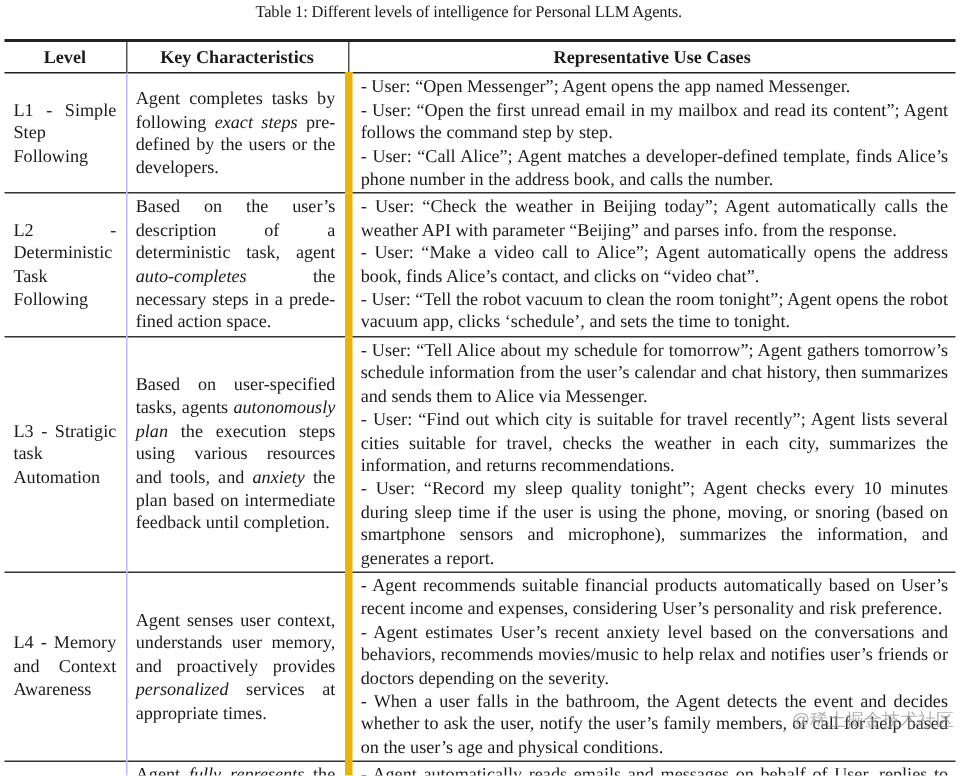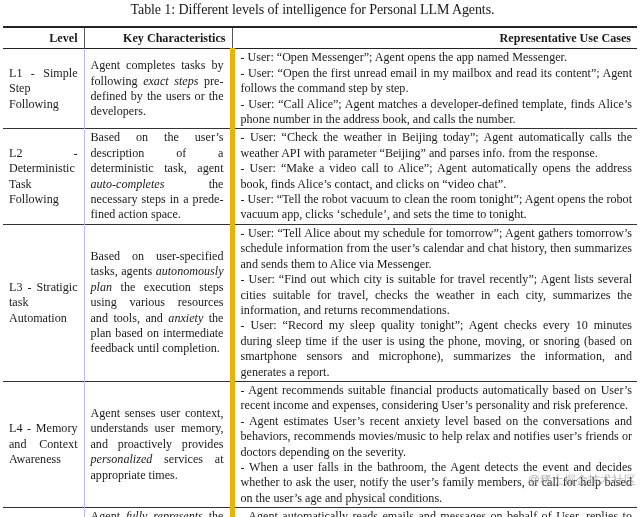--- a/index.html
+++ b/index.html
@@ -3,30 +3,30 @@
 <meta charset="utf-8">
 <style>
   html, body { margin: 0; padding: 0; background: #ffffff; }
   body {
     width: 640px; height: 517px; overflow: hidden; position: relative;
     font-family: "Liberation Serif", "DejaVu Serif", serif;
     color: #1a1a1a;
   }
   .caption {
     position: absolute; left: 0; top: 2px; width: 625px;
-    text-align: center; font-size: 14px; letter-spacing: -0.1px;
+    text-align: center; font-size: 11px; letter-spacing: -0.1px;
   }
   table {
     position: absolute; left: 3px; top: 26px; width: 634px;
     border-collapse: collapse; table-layout: fixed;
     font-size: 12.1px; line-height: 15.4px;
   }
   thead tr { border-top: 2px solid #222; border-bottom: 1.2px solid #222; }
   th {
-    font-weight: bold; text-align: right; padding: 3px 6px 2px 6px;
+    font-weight: bold; text-align: center; padding: 3px 6px 2px 6px;
     font-size: 12.1px; height: 15px; margin-top: 46px;
   }
   th + th { border-left: 1px solid #555; }
   tbody tr { border-bottom: 1px solid #333; }
   tbody tr:last-child { border-bottom: 2px solid #222; }
   td { vertical-align: middle; padding: 1px 6px; }
   td.level { text-align: justify; width: 70px; }
   td.chars {
     border-left: 1px solid #c4b5fd; text-align: justify; hyphens: manual;
   }

